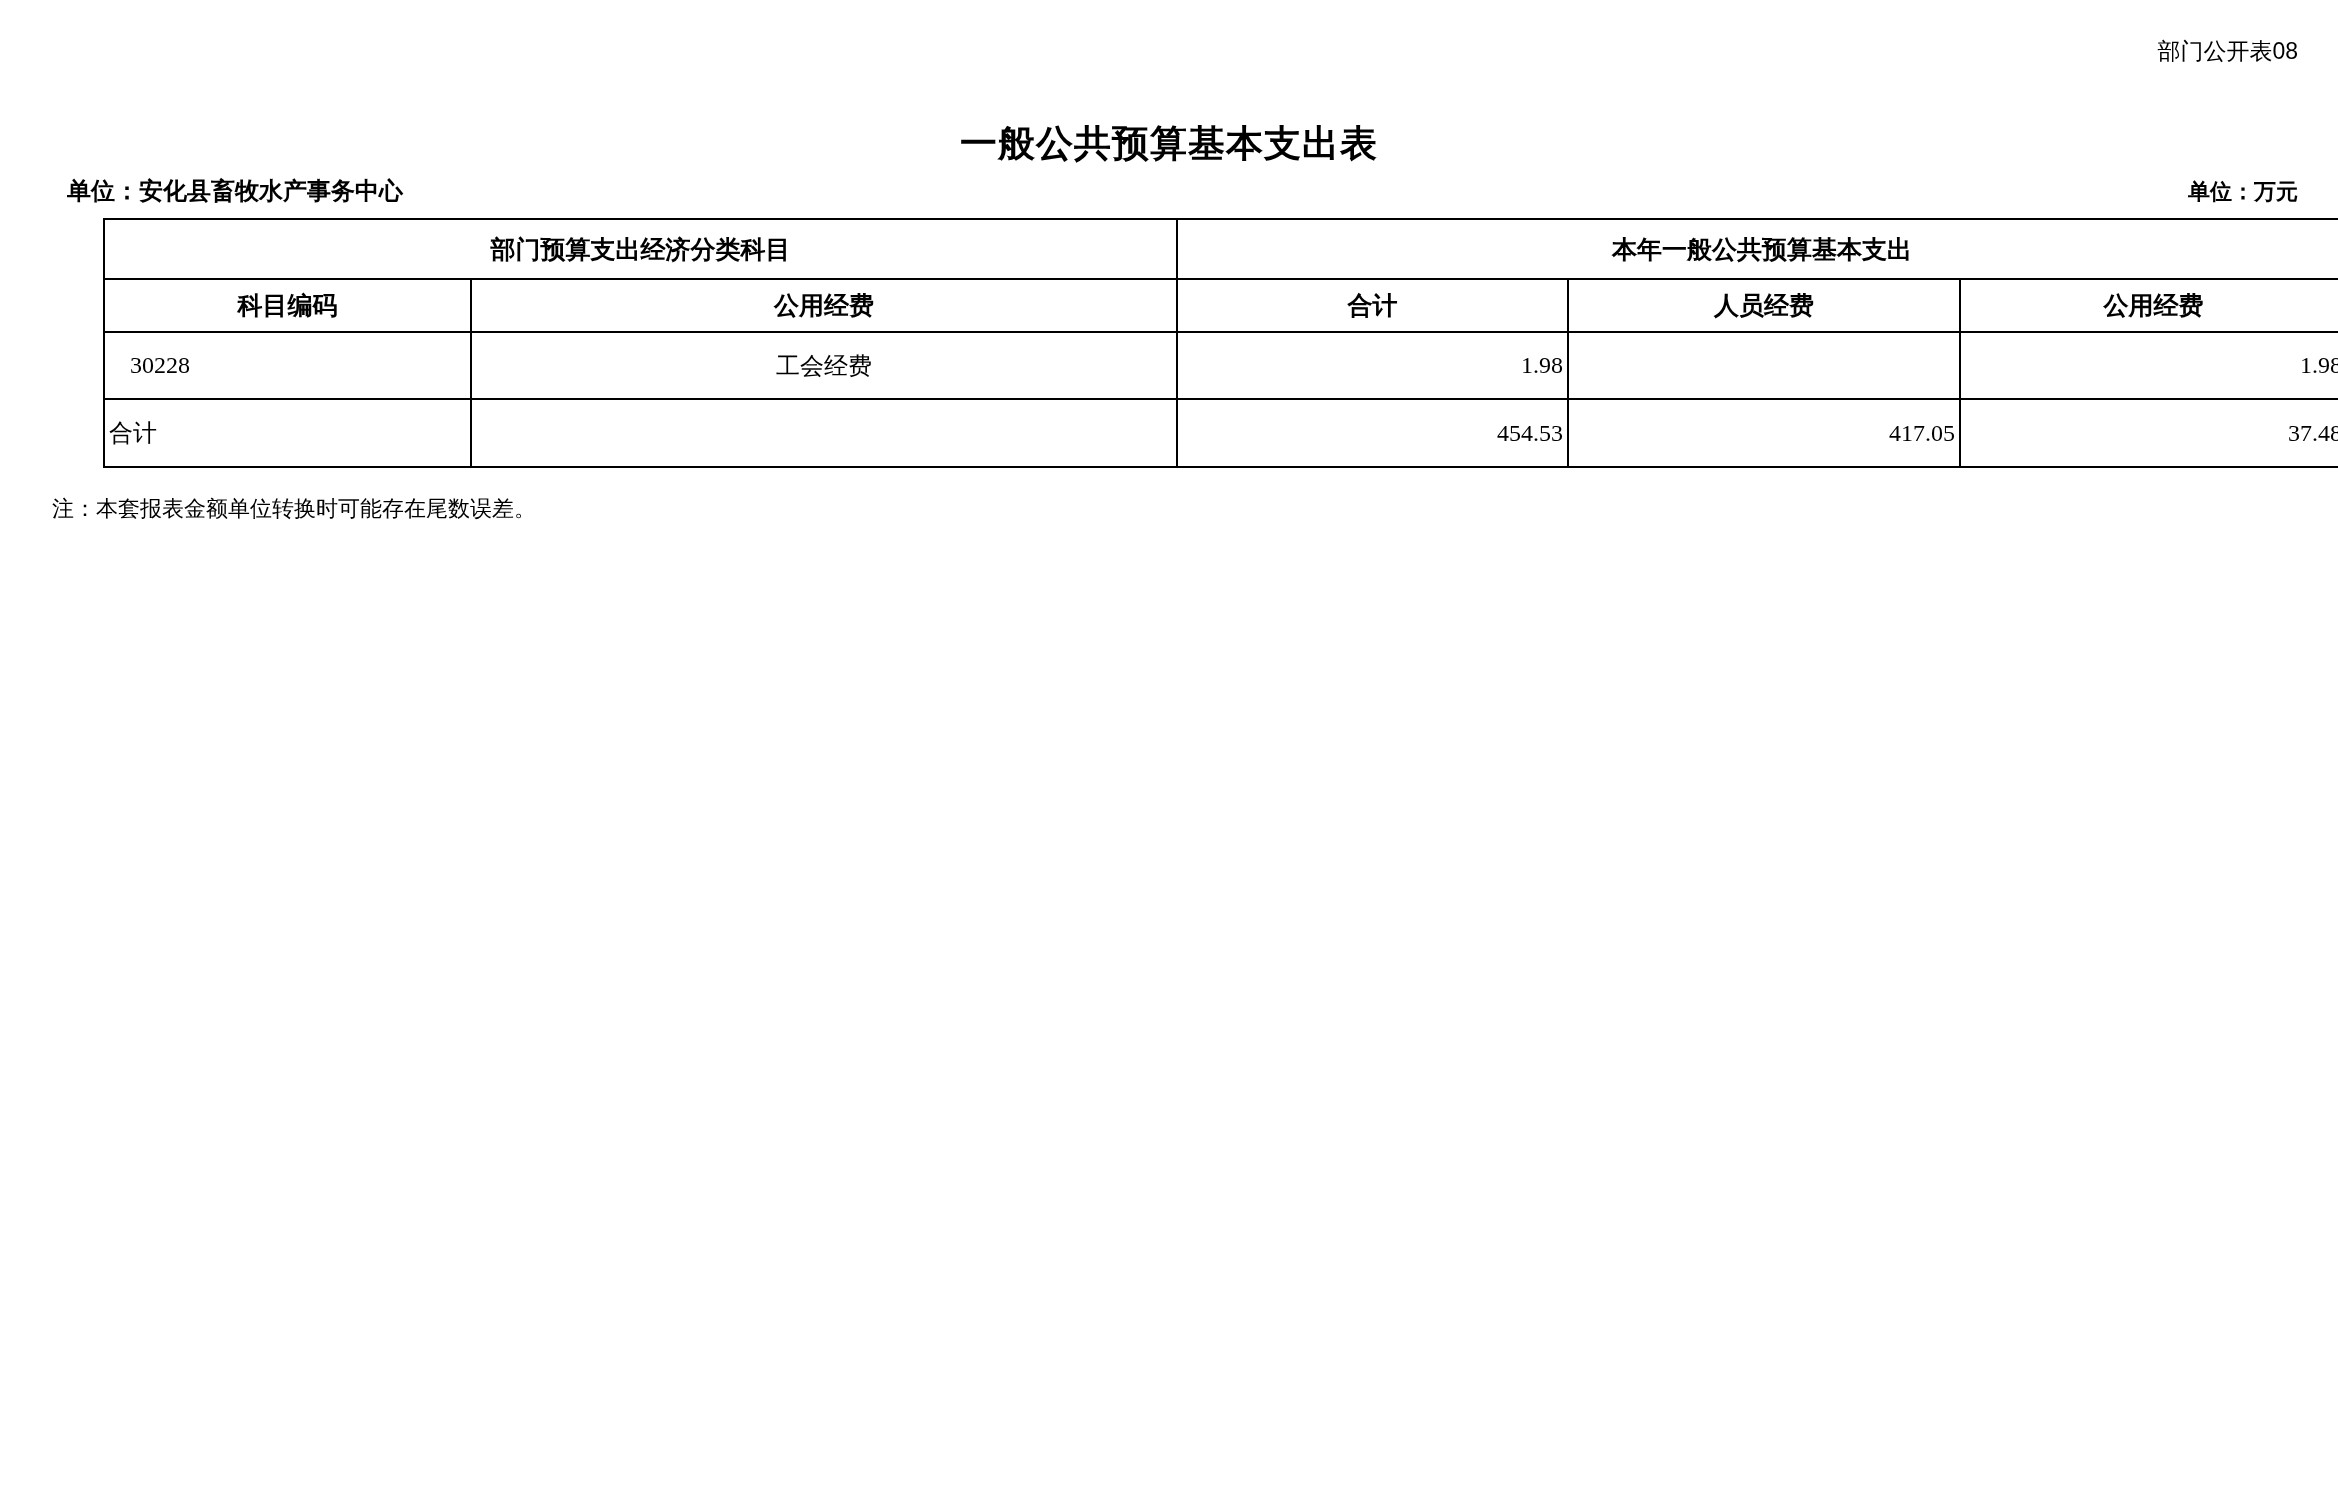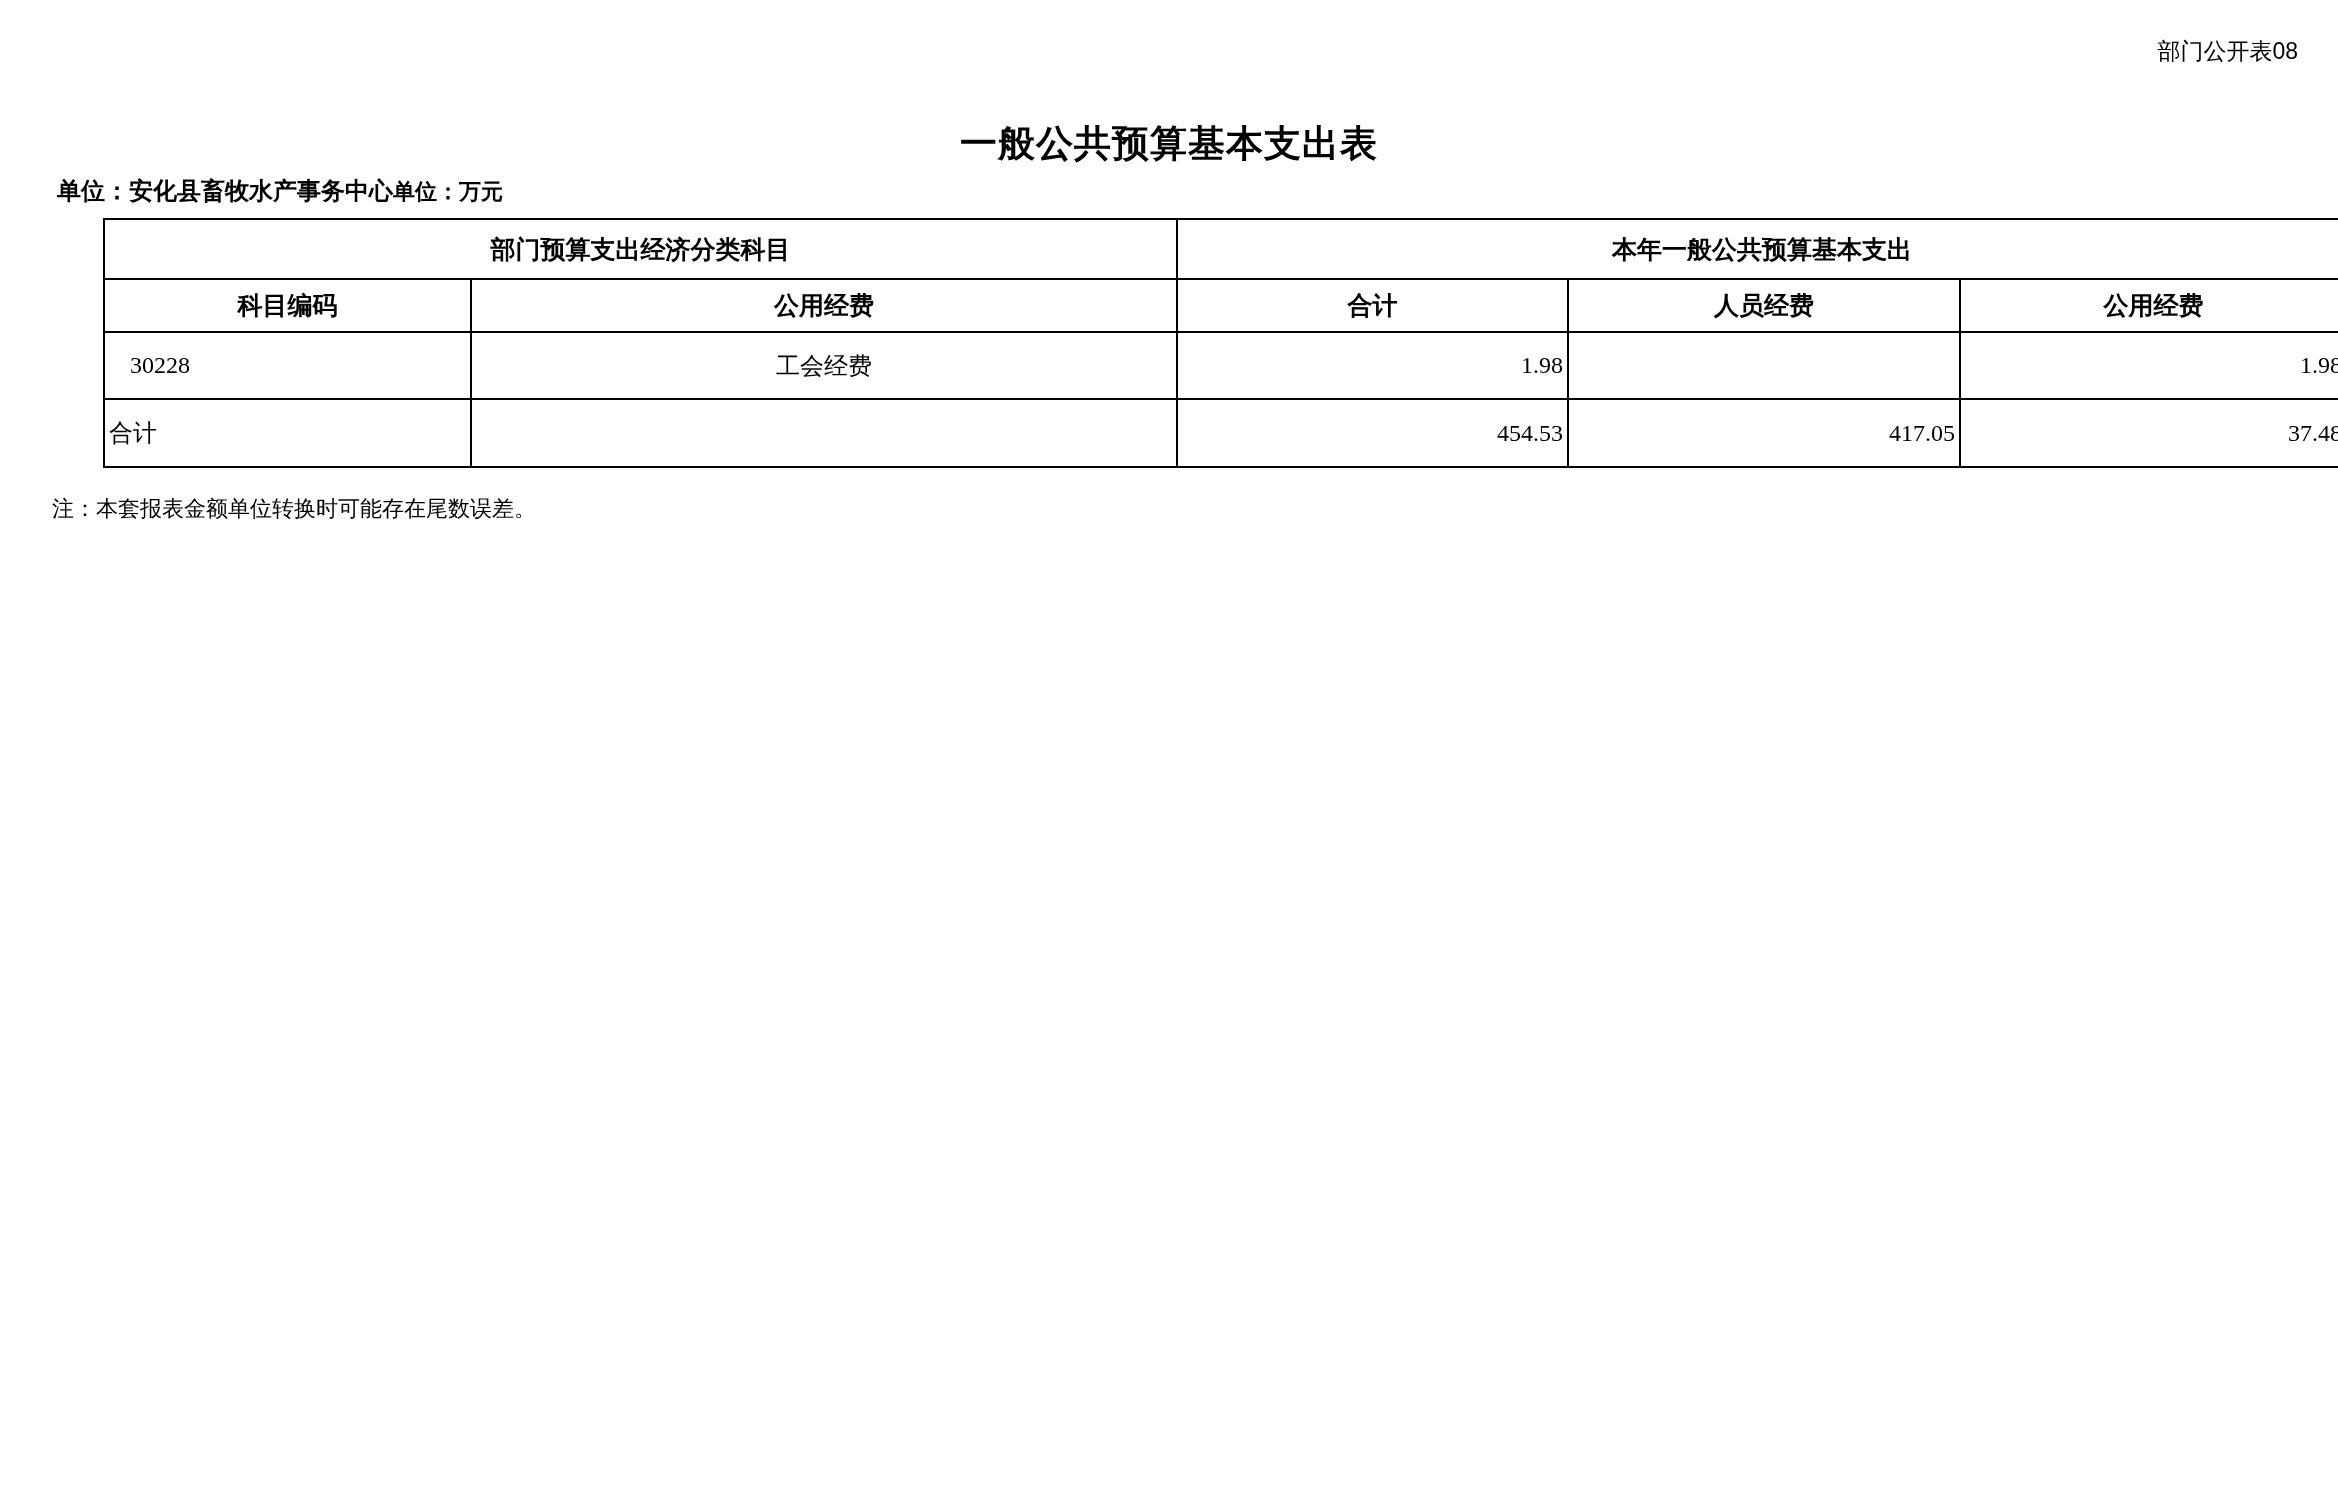--- a/index.html
+++ b/index.html
@@ -32,23 +32,24 @@
     text-align: center;
     font-family: "Liberation Sans", "DejaVu Sans", sans-serif;
     font-weight: bold;
     font-size: 37px;
     letter-spacing: 1px;
     margin-top: 41px;
   }
   .unit-row {
     position: absolute;
     top: 175px;
-    left: 57px;
+    left: 67px;
     right: 40px;
     display: flex;
+    justify-content: space-between;
     align-items: baseline;
   }
   .unit-left {
     font-family: "Liberation Sans", "DejaVu Sans", sans-serif;
     font-weight: bold;
     font-size: 24px;
     white-space: nowrap;
   }
   .unit-right {
     font-family: "Liberation Serif", "DejaVu Serif", serif;

